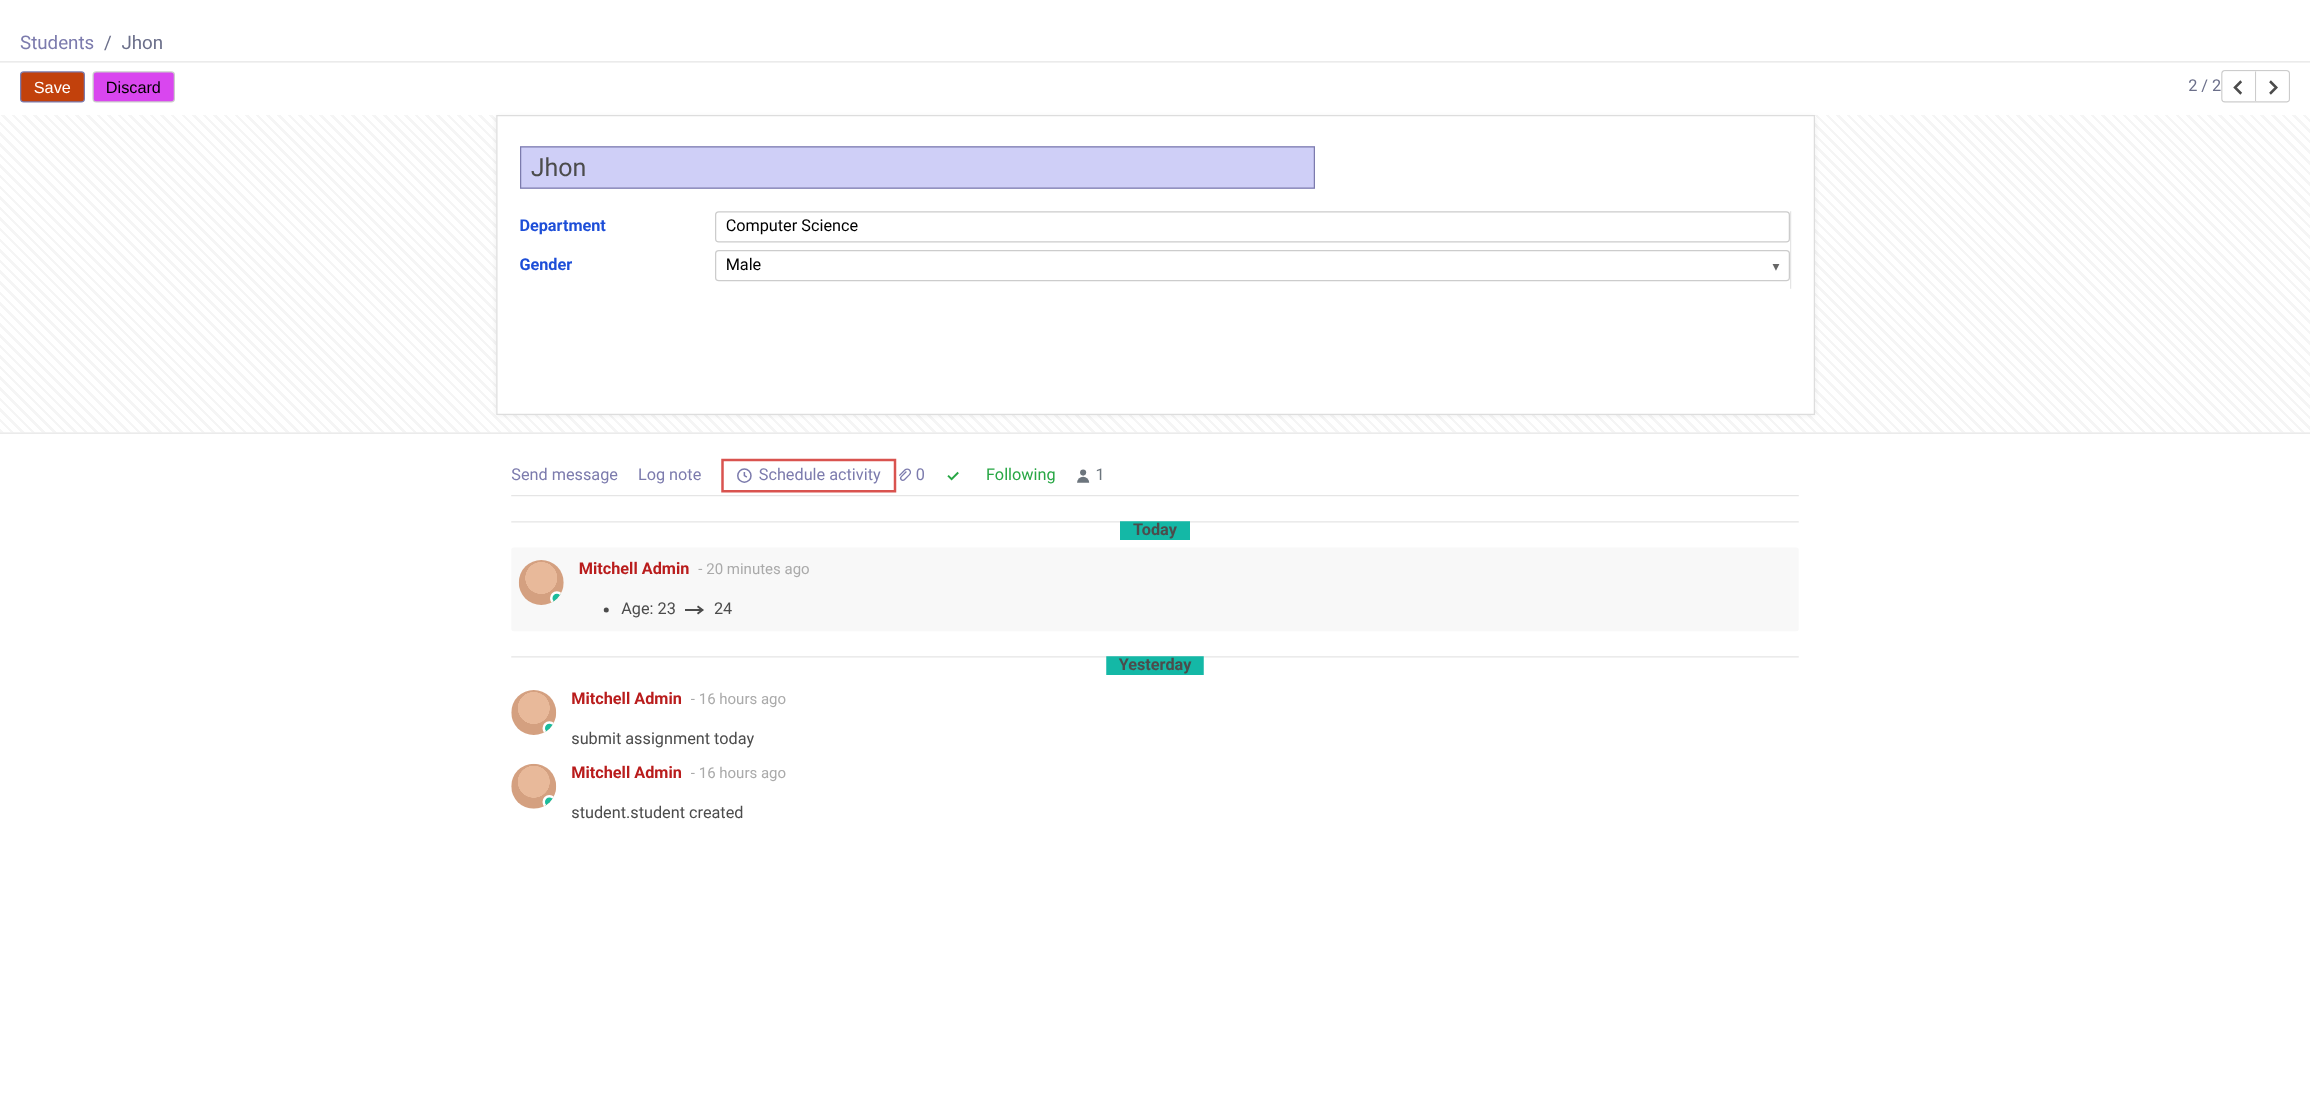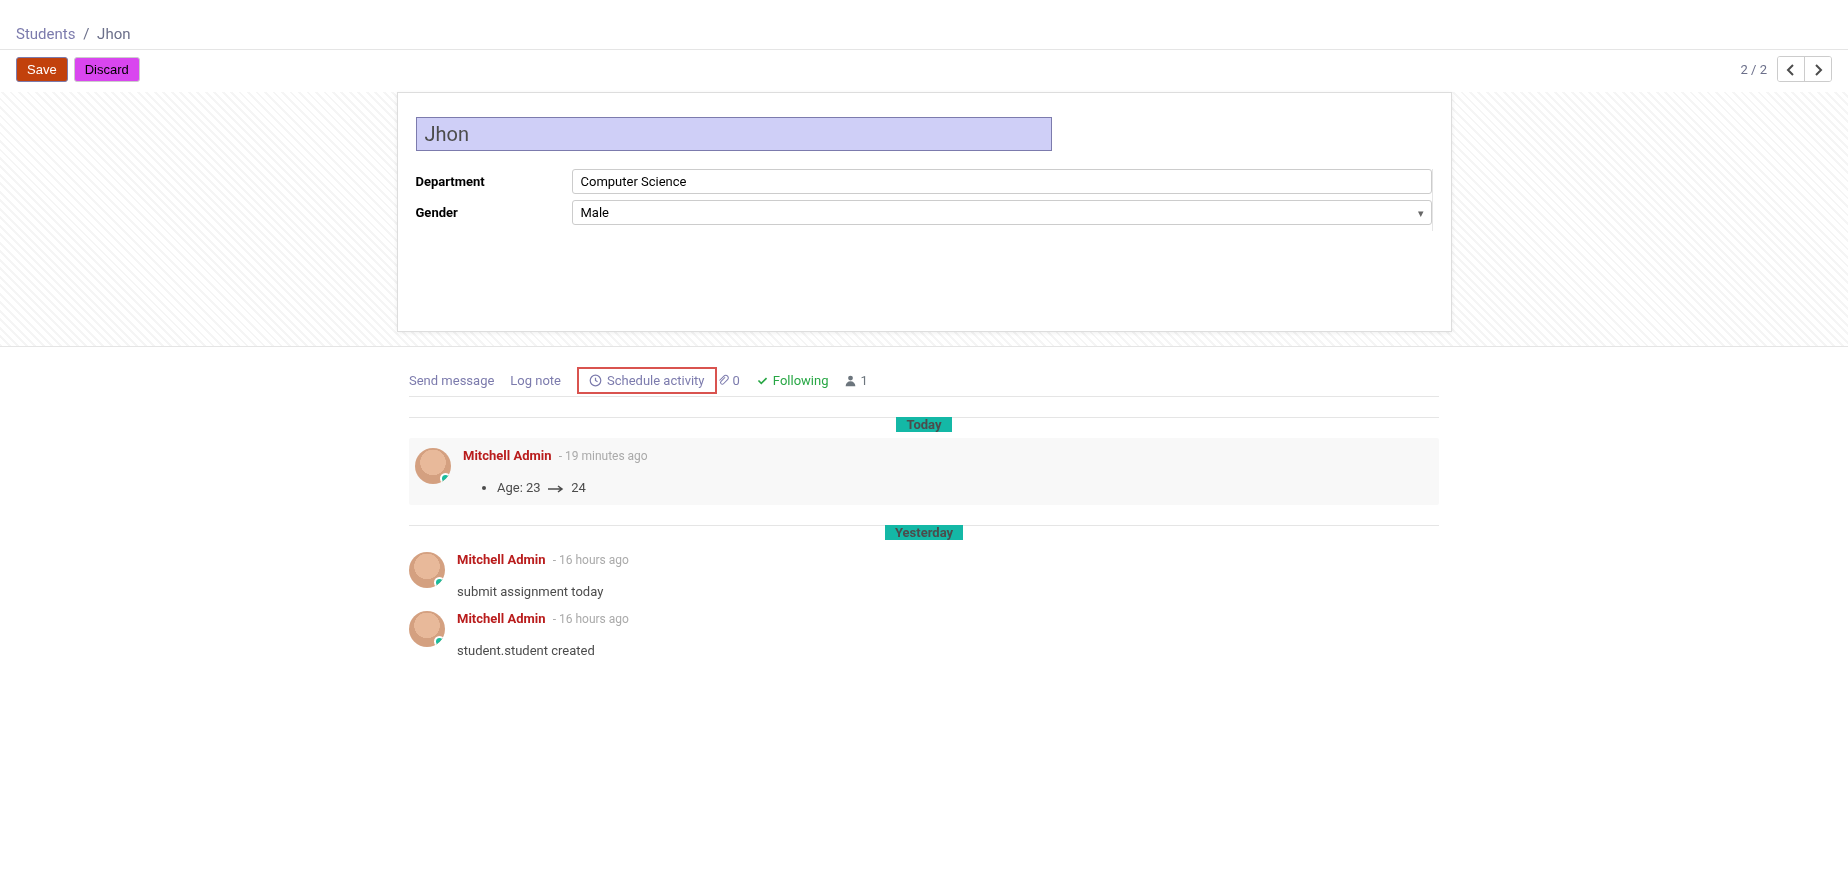--- a/index.html
+++ b/index.html
@@ -8,54 +8,54 @@
 .top-bar { display: flex; justify-content: space-between; align-items: flex-start; padding: 10px 16px 6px; border-bottom: 1px solid #e5e5e5; }
 .breadcrumb { font-size: 15px; color: #6b6f8a; margin-top: 15px; }
 .breadcrumb a { color: #7c7bad; text-decoration: none; }
 .breadcrumb .sep { margin: 0 4px; color: #6b6f8a; }
 
 .action-row { display:flex; justify-content: space-between; align-items:center; padding: 6px 16px 10px; }
 .btn-group { display: flex; gap: 6px; }
 .btn { padding: 4px 10px; border: 1px solid #ccc; border-radius: 3px; background: #d946ef; font-size: 13px; cursor: pointer; }
 .btn-primary { background: #c2410c; border-color: #7c7bad; color: #fff; }
 
-.pager { display:flex; align-items:center; gap:10px; color:#6b6f8a; font-size:13px;}
+.pager { display:flex; align-items:center; gap:0; color:#6b6f8a; font-size:13px;}
 .pager-btns { display:flex; border:1px solid #ccc; border-radius:3px; overflow:hidden;}
 .pager-btns button { border:none; background:#fff; padding:4px 8px; cursor:pointer; font-size:14px; color:#4c4c4c;}
 .pager-btns button:first-child { border-right:1px solid #ccc;}
 
 .hatch-bg {
   background: repeating-linear-gradient(45deg, #f5f5f5 0 2px, #fff 2px 6px);
   padding-bottom: 14px;
   border-bottom:1px solid #e5e5e5;
 }
 .sheet { background:#fff; max-width: 1055px; margin: 0 auto; border:1px solid #ddd; box-shadow: 0 1px 4px rgba(0,0,0,.07); padding: 24px 18px 100px; }
 
 .name-input { width: 636px; font-size: 20px; padding: 4px 8px; border:1px solid #7c7bad; background:#cfcff7; color:#4c4c4c; font-family:inherit; }
 
 .form-grid { display:flex; gap:40px; margin-top:18px;}
 .form-col { flex:1; }
 .form-row { display:flex; align-items:center; margin-bottom:6px;}
-.form-row label { width: 156px; font-weight:700; color:#000000; font-size:13px;}
+.form-row label { width: 156px; font-weight:700; color:#1d4ed8; font-size:13px;}
 .form-row .field { flex:1; }
 .form-row .field input, .form-row .field select, .form-row .field .fake-input {
   width: 100%; border:1px solid #ccc; border-radius:3px; padding:4px 8px; font-size:13px; font-family:inherit; background:#fff;
 }
 .fake-select { position:relative; }
 .fake-select::after { content:"▾"; position:absolute; right:8px; top:50%; transform:translateY(-50%); color:#666; font-size:11px; pointer-events:none;}
 .form-col.left { border-right:1px solid #e5e5e5; padding-right:0;}
 
 .chatter { max-width: 1030px; margin: 18px auto 40px; }
 .chatter-buttons { display:flex; justify-content:flex-start; align-items:center; border-bottom:1px solid #e5e5e5; margin-bottom: 12px; }
 .cb-left { display:flex; gap:16px; align-items:center;}
 .cb-left a { color:#7c7bad; text-decoration:none; font-size:13px; padding:8px 0; display:inline-block;}
 .schedule-box { border:2px solid #d9534f; padding:4px 10px; display:flex; align-items:center; gap:5px; color:#7c7bad; cursor:pointer;}
 .cb-right { display:flex; gap:16px; align-items:center; font-size:13px;}
 .attach { color:#7c7bad; display:flex; align-items:center; gap:3px;}
-.following { color:#28a745; display:flex; align-items:center; gap:4px; cursor:pointer;}
+.following { color:#28a745; display:flex; align-items:center; gap:20px; cursor:pointer;}
 .followers { color:#6c757d; display:flex; align-items:center; gap:3px;}
 
 .date-sep { text-align:center; font-weight:700; color:#4c4c4c; font-size:13px; border-bottom:1px solid #e5e5e5; line-height:0; margin:20px 0;}
 .date-sep span { background:#14b8a6; padding:0 10px; position:relative; top:.6em;}
 
 .msg { display:flex; gap:12px; padding:6px 0;}
 .msg.note { background:#f8f8f8; border-radius:2px; padding:10px 6px;}
 .avatar { width:36px; height:36px; border-radius:50%; background: #ddd; position:relative; flex-shrink:0; overflow:hidden;}
 .avatar .face { width:36px; height:36px; background: radial-gradient(circle at 50% 40%, #e8b99a 0 45%, #d4a080 46% 100%); }
 .avatar .presence { position:absolute; bottom:0; right:0; width:11px; height:11px; border-radius:50%; background:#1abc9c; border:2px solid #fff;}
@@ -160,21 +160,21 @@
   <div class="date-sep"><span>Today</span></div>
 
   <div class="msg note">
     <div class="avatar">
         <div class="face"></div>
         <div class="presence"></div>
       </div>
     <div class="msg-body">
       <div class="msg-head">
         <span class="author">Mitchell Admin</span>
-        <span class="time">- 19 minutes ago</span>
+        <span class="time">- 20 minutes ago</span>
       </div>
       <div class="msg-content">
         <ul>
             <li>
           <span>Age:</span>
           <span>23</span>
           <span class="arrow">
             <svg width="18" height="8" viewBox="0 0 18 8">
                   <path d="M1 4 H14 M11 1 L15 4 L11 7" stroke="#4c4c4c" stroke-width="1.5" fill="none"></path>
                 </svg>

